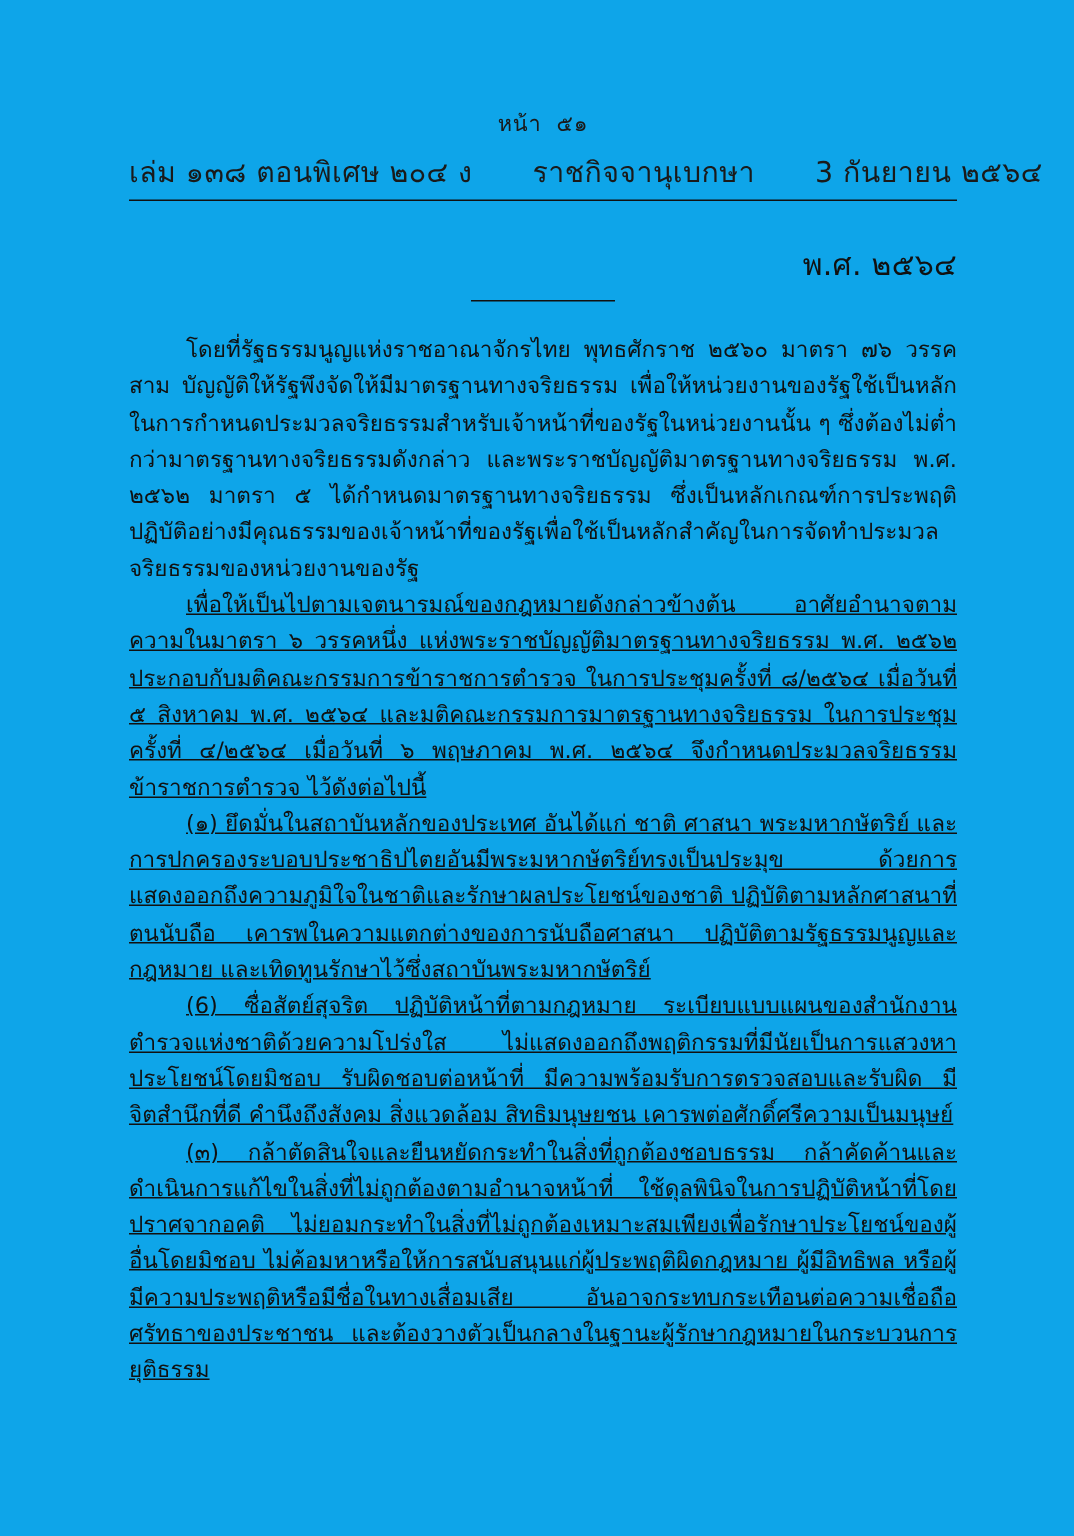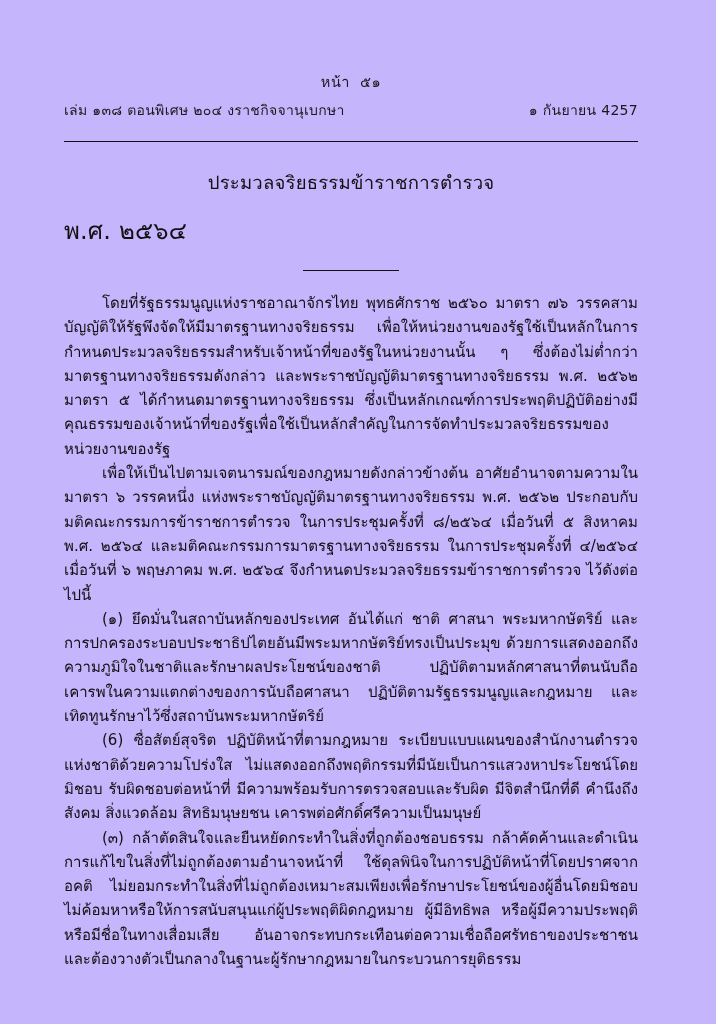--- a/index.html
+++ b/index.html
@@ -10,62 +10,63 @@
   body {
     width: 716px;
     height: 1024px;
     overflow: hidden;
     font-family: "DejaVu Sans", "Liberation Sans", sans-serif;
   }
   .page {
     position: relative;
     width: 716px;
     height: 1024px;
-    background: #c4b5fd;
+    background: #0ea5e9;
     box-sizing: border-box;
-    padding: 70px 78px 40px 64px;
+    padding: 70px 78px 40px 86px;
   }
   .page-number-line {
     text-align: center;
     font-size: 14.5px;
     color: #1a1a1a;
     letter-spacing: 0.5px;
     margin-bottom: 6px;
     white-space: nowrap;
   }
   .page-number-line .label { margin-right: 10px; }
   .header-row {
     display: flex;
     align-items: baseline;
     justify-content: space-between;
-    font-size: 14px;
+    font-size: 19px;
     color: #1a1a1a;
     white-space: nowrap;
-    margin-bottom: 20px;
+    margin-bottom: 4px;
+    gap: 40px;
   }
   .header-left { flex: 0 0 auto; letter-spacing: 0.3px; }
   .header-center { flex: 1 1 auto; text-align: left; letter-spacing: 0.3px; }
   .header-right { flex: 0 0 auto; letter-spacing: 0.3px; }
   .rule {
     border: none;
     border-top: 1.2px solid #111;
     margin: 3px 0 26px 0;
   }
   .doc-title {
     text-align: center;
     font-size: 18.5px;
     color: #111;
     margin-bottom: 14px;
     letter-spacing: 0.2px;
   }
   .doc-subtitle {
-    text-align: left;
-    font-size: 24px;
+    text-align: right;
+    font-size: 20px;
     color: #111;
-    margin-bottom: 20px;
+    margin-bottom: 8px;
     letter-spacing: 0.2px;
   }
   .short-rule {
     width: 96px;
     border: none;
     border-top: 1px solid #111;
     margin: 4px auto 20px auto;
   }
   .body-text p {
     margin: 0 0 0 0;
@@ -74,41 +75,41 @@
     color: #111;
     text-align: justify;
     text-justify: inter-word;
     text-indent: 0;
   }
   .body-text p.indent {
     text-indent: 38px;
   }
   .body-text p + p {
     margin-top: 0px;
+    text-decoration: underline;
   }
   .para-block { margin-bottom: 0px; }
 </style>
 </head>
 <body>
 
 <div class="page">
 
   <div class="page-number-line">
     <span class="label">หน้า</span><span>๕๑</span>
   </div>
 
   <div class="header-row">
     <span class="header-left">เล่ม  ๑๓๘  ตอนพิเศษ  ๒๐๔  ง</span>
     <span class="header-center">ราชกิจจานุเบกษา</span>
-    <span class="header-right">๑  กันยายน  4257</span>
+    <span class="header-right">3  กันยายน  ๒๕๖๔</span>
   </div>
 
   <hr class="rule">
 
-  <div class="doc-title">ประมวลจริยธรรมข้าราชการตำรวจ</div>
   <div class="doc-subtitle">พ.ศ. ๒๕๖๔</div>
   <hr class="short-rule">
 
   <div class="body-text">
     <div class="para-block">
       <p class="indent">โดยที่รัฐธรรมนูญแห่งราชอาณาจักรไทย พุทธศักราช ๒๕๖๐ มาตรา ๗๖ วรรคสาม บัญญัติให้รัฐพึงจัดให้มีมาตรฐานทางจริยธรรม เพื่อให้หน่วยงานของรัฐใช้เป็นหลักในการกำหนดประมวลจริยธรรมสำหรับเจ้าหน้าที่ของรัฐในหน่วยงานนั้น ๆ ซึ่งต้องไม่ต่ำกว่ามาตรฐานทางจริยธรรมดังกล่าว และพระราชบัญญัติมาตรฐานทางจริยธรรม พ.ศ. ๒๕๖๒ มาตรา ๕ ได้กำหนดมาตรฐานทางจริยธรรม ซึ่งเป็นหลักเกณฑ์การประพฤติปฏิบัติอย่างมีคุณธรรมของเจ้าหน้าที่ของรัฐเพื่อใช้เป็นหลักสำคัญในการจัดทำประมวลจริยธรรมของหน่วยงานของรัฐ</p>
       <p class="indent">เพื่อให้เป็นไปตามเจตนารมณ์ของกฎหมายดังกล่าวข้างต้น อาศัยอำนาจตามความในมาตรา ๖ วรรคหนึ่ง แห่งพระราชบัญญัติมาตรฐานทางจริยธรรม พ.ศ. ๒๕๖๒ ประกอบกับมติคณะกรรมการข้าราชการตำรวจ ในการประชุมครั้งที่ ๘/๒๕๖๔ เมื่อวันที่ ๕ สิงหาคม พ.ศ. ๒๕๖๔ และมติคณะกรรมการมาตรฐานทางจริยธรรม ในการประชุมครั้งที่ ๔/๒๕๖๔ เมื่อวันที่ ๖ พฤษภาคม พ.ศ. ๒๕๖๔ จึงกำหนดประมวลจริยธรรมข้าราชการตำรวจ ไว้ดังต่อไปนี้</p>
       <p class="indent">(๑) ยึดมั่นในสถาบันหลักของประเทศ อันได้แก่ ชาติ ศาสนา พระมหากษัตริย์ และการปกครองระบอบประชาธิปไตยอันมีพระมหากษัตริย์ทรงเป็นประมุข ด้วยการแสดงออกถึงความภูมิใจในชาติและรักษาผลประโยชน์ของชาติ ปฏิบัติตามหลักศาสนาที่ตนนับถือ เคารพในความแตกต่างของการนับถือศาสนา ปฏิบัติตามรัฐธรรมนูญและกฎหมาย และเทิดทูนรักษาไว้ซึ่งสถาบันพระมหากษัตริย์</p>
       <p class="indent">(6) ซื่อสัตย์สุจริต ปฏิบัติหน้าที่ตามกฎหมาย ระเบียบแบบแผนของสำนักงานตำรวจแห่งชาติด้วยความโปร่งใส ไม่แสดงออกถึงพฤติกรรมที่มีนัยเป็นการแสวงหาประโยชน์โดยมิชอบ รับผิดชอบต่อหน้าที่ มีความพร้อมรับการตรวจสอบและรับผิด มีจิตสำนึกที่ดี คำนึงถึงสังคม สิ่งแวดล้อม สิทธิมนุษยชน เคารพต่อศักดิ์ศรีความเป็นมนุษย์</p>
       <p class="indent">(๓) กล้าตัดสินใจและยืนหยัดกระทำในสิ่งที่ถูกต้องชอบธรรม กล้าคัดค้านและดำเนินการแก้ไขในสิ่งที่ไม่ถูกต้องตามอำนาจหน้าที่ ใช้ดุลพินิจในการปฏิบัติหน้าที่โดยปราศจากอคติ ไม่ยอมกระทำในสิ่งที่ไม่ถูกต้องเหมาะสมเพียงเพื่อรักษาประโยชน์ของผู้อื่นโดยมิชอบ ไม่ค้อมหาหรือให้การสนับสนุนแก่ผู้ประพฤติผิดกฎหมาย ผู้มีอิทธิพล หรือผู้มีความประพฤติหรือมีชื่อในทางเสื่อมเสีย อันอาจกระทบกระเทือนต่อความเชื่อถือศรัทธาของประชาชน และต้องวางตัวเป็นกลางในฐานะผู้รักษากฎหมายในกระบวนการยุติธรรม</p>

